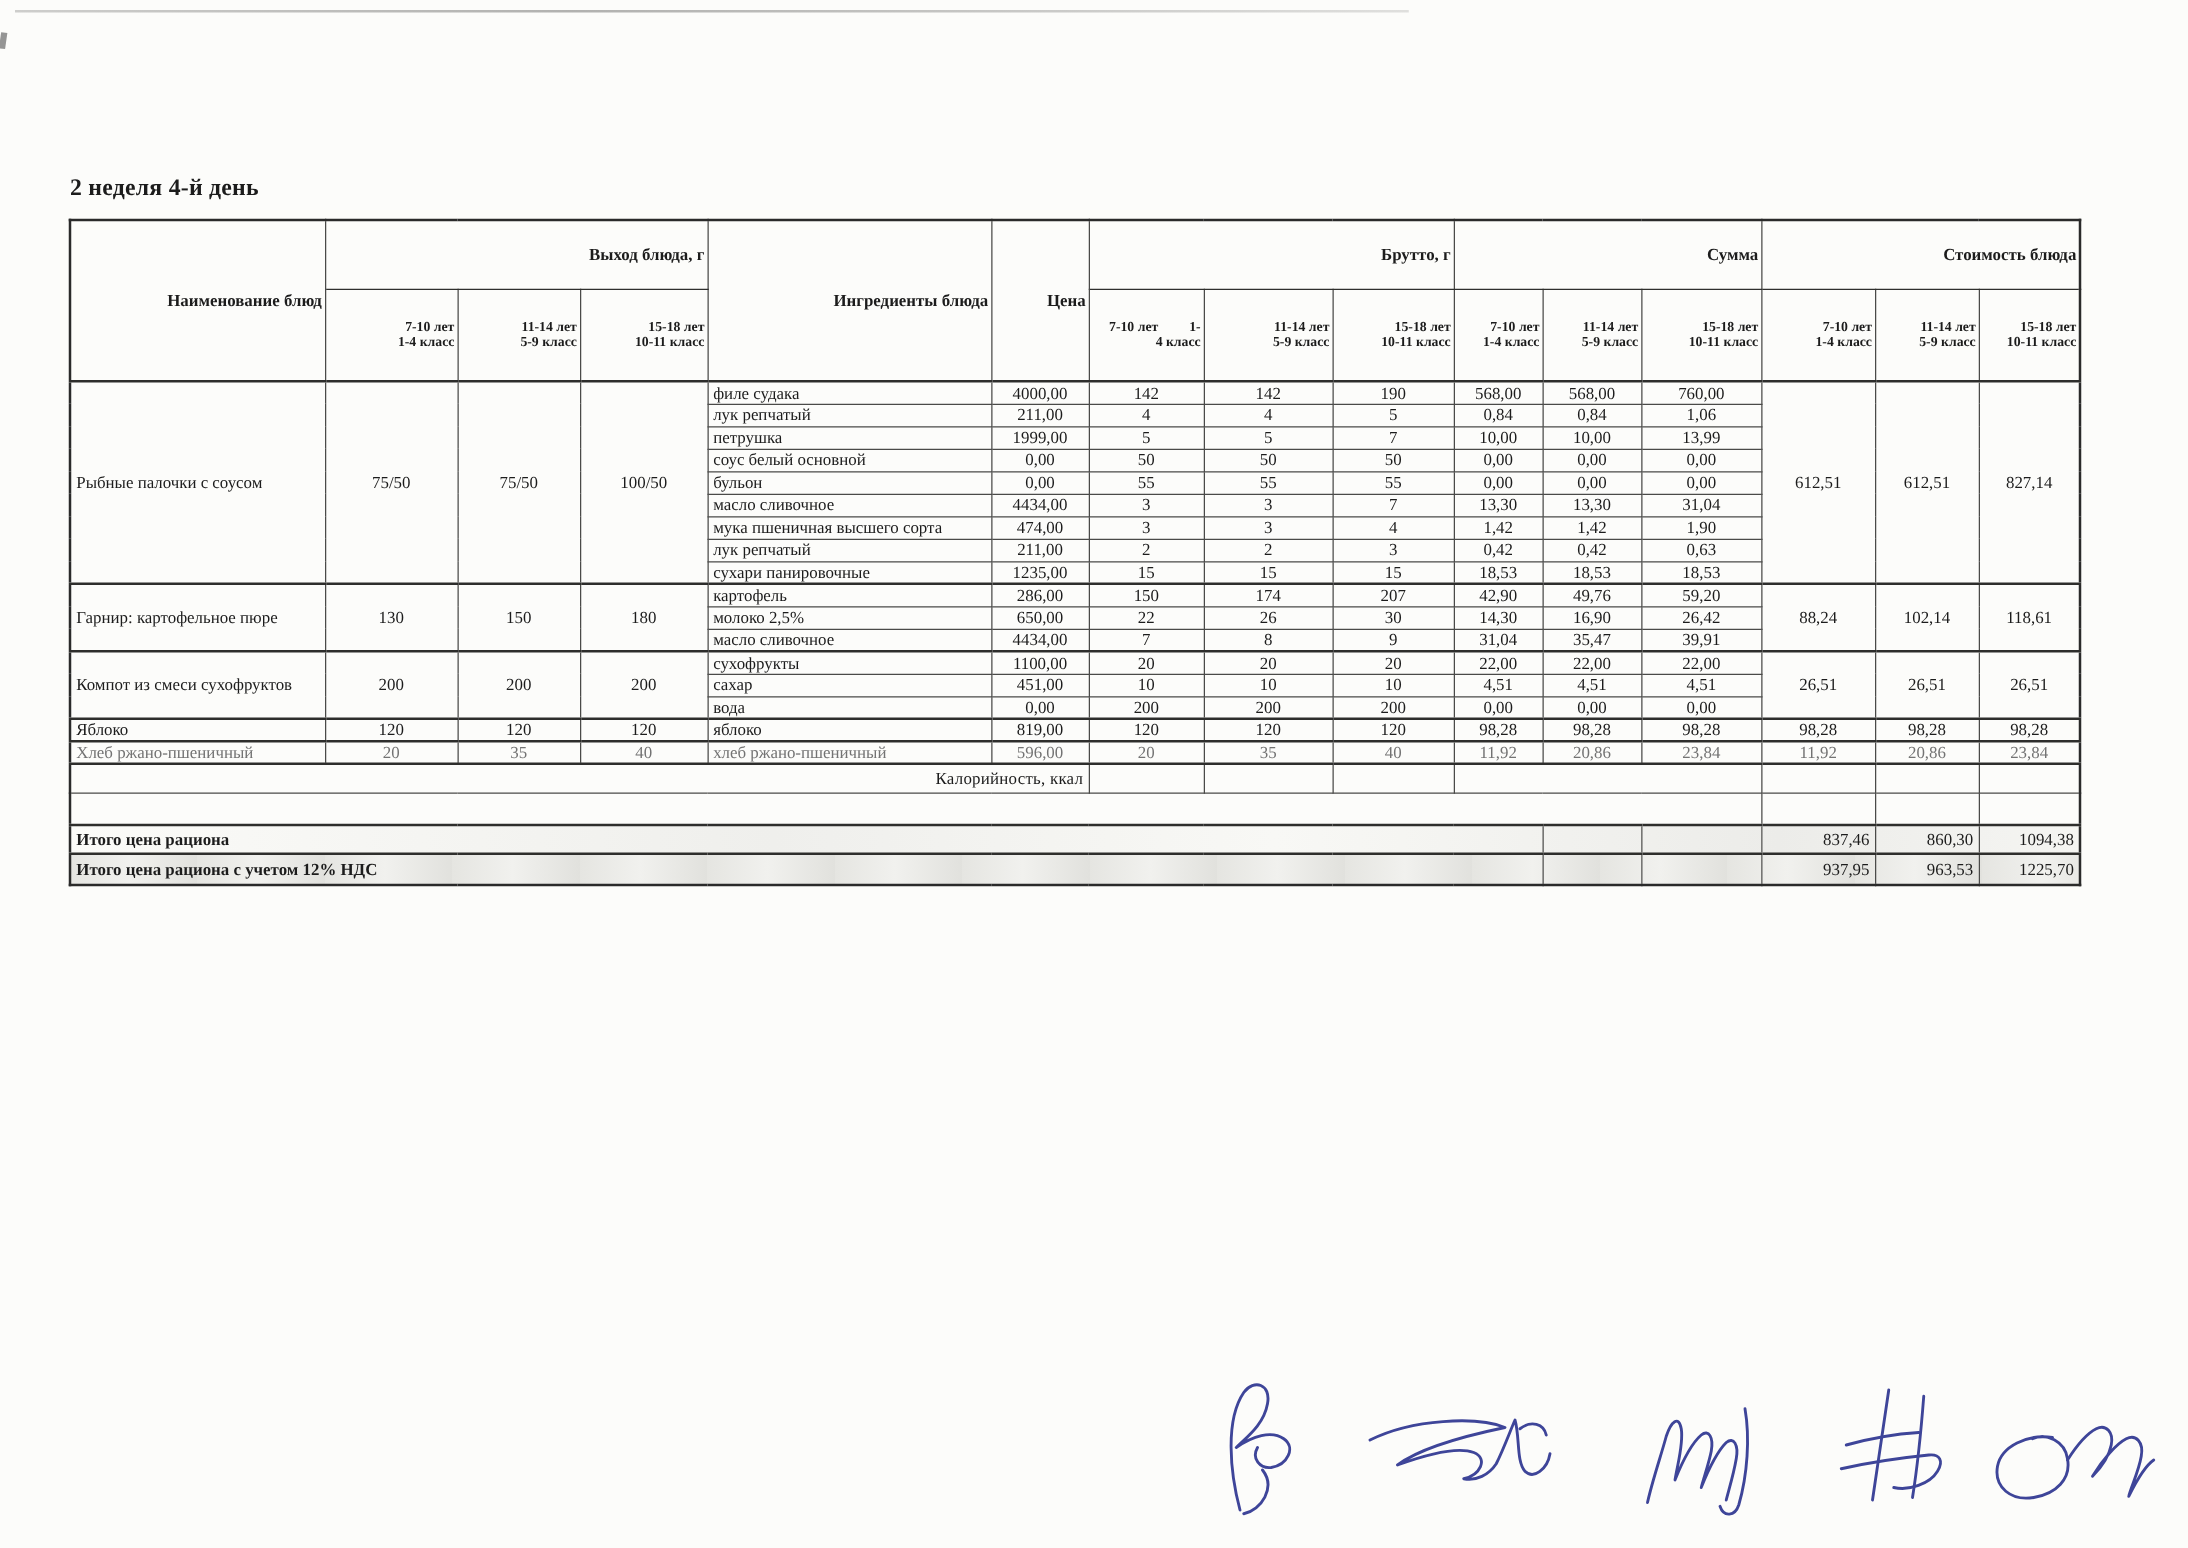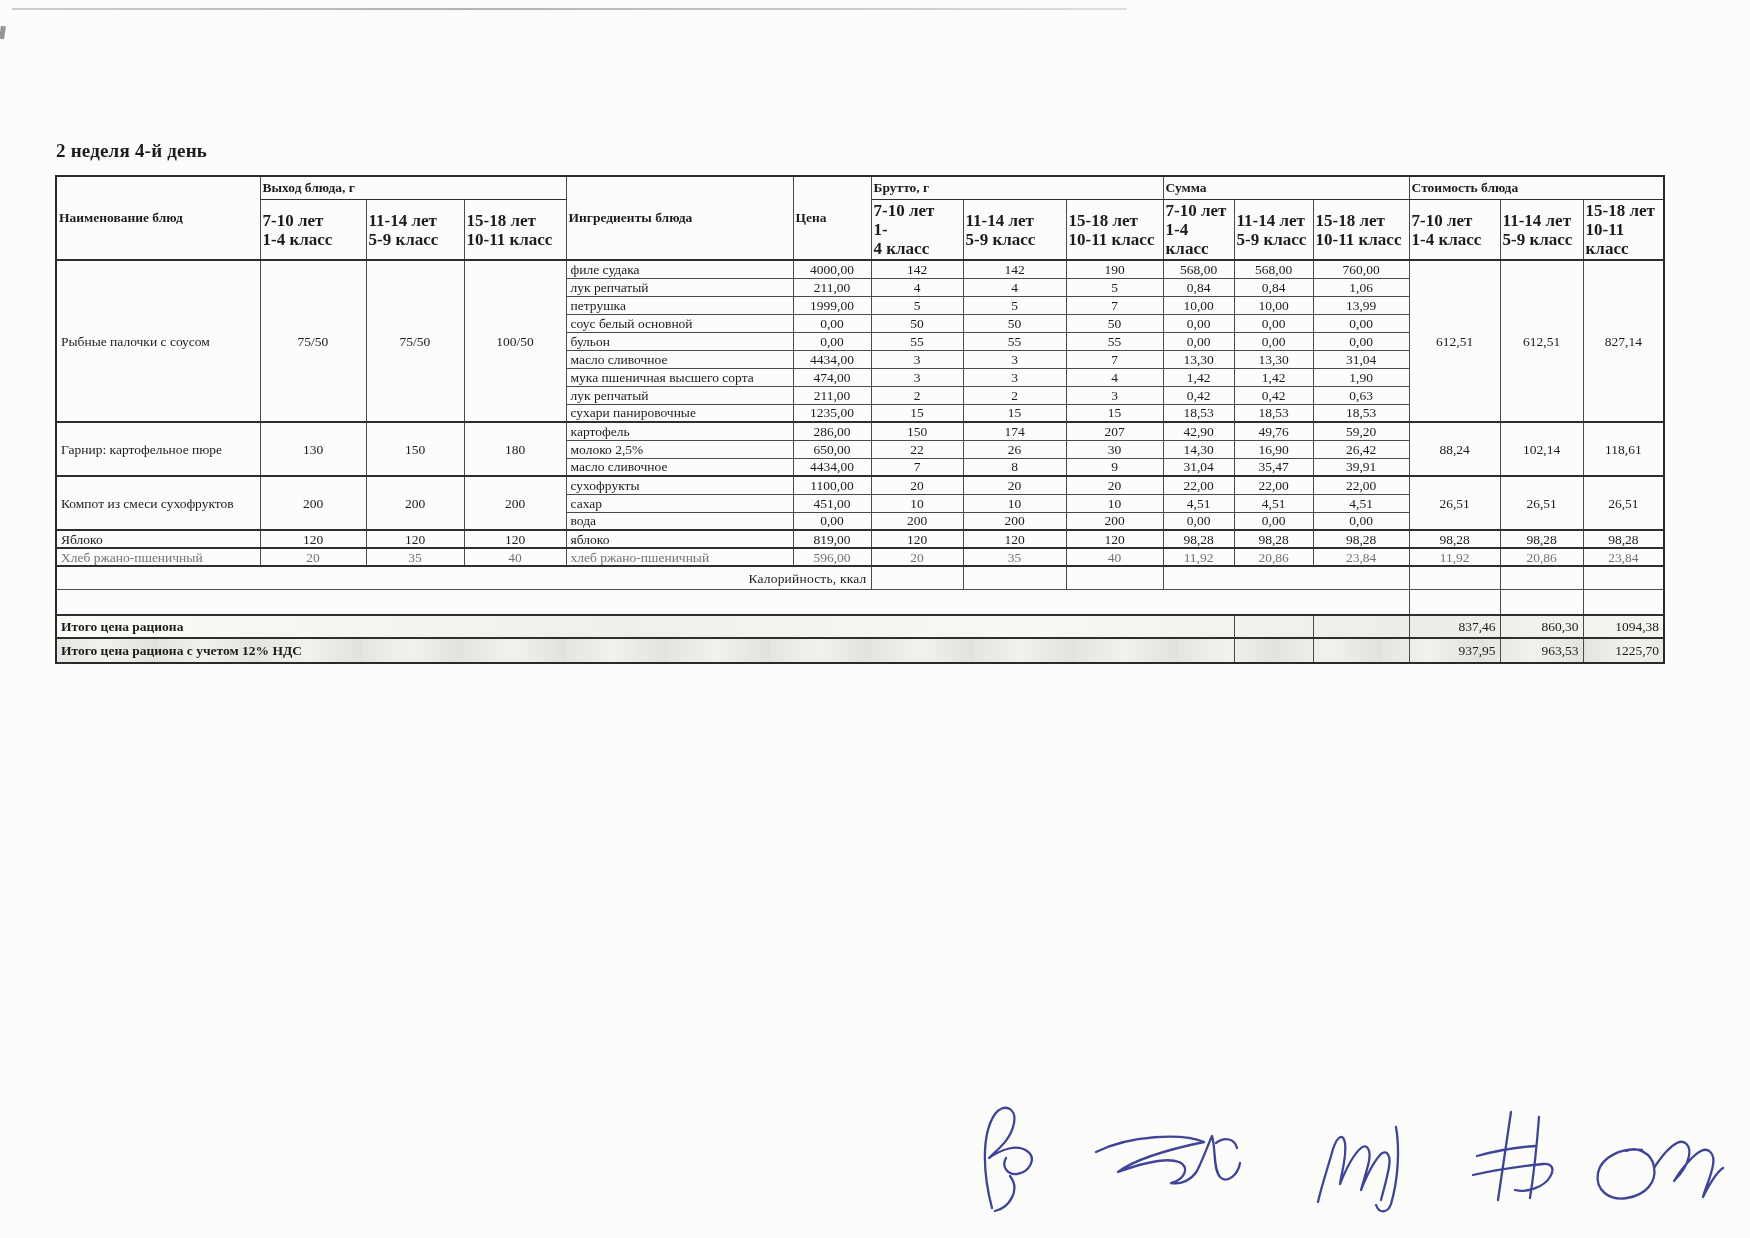--- a/index.html
+++ b/index.html
@@ -31,25 +31,25 @@
   }
   .menu th, .menu td {
     border:1px solid #4a4a48;
     padding:0 4px;
     font-size:13.5px;
     line-height:1.12;
     overflow:hidden;
     vertical-align:middle;
   }
   .menu thead th {
-    font-weight:bold; text-align:left; padding:1px 2px;
+    font-weight:bold; text-align:right; padding:17px 2px;
     border-bottom-color:#2f2f2d;
   }
   .menu thead tr.h1 th { height:20px; font-size:13.5px; }
-  .menu thead tr.h2 th { height:38px; font-size:17px; white-space:pre-wrap; }
+  .menu thead tr.h2 th { height:38px; font-size:11px; white-space:pre-wrap; }
   #dish-body tr { height:18px; }
   #dish-body tr.sec td { border-top:2px solid #2e2e2c; }
   .c-name { text-align:left; }
   .c-ing  { text-align:left; }
   .c-num  { text-align:center; }
   .top    { vertical-align:top; padding-top:1px;margin-top:44px; }
   tr.faded td { color:#737373; }
   .cal-row td { height:22px; border-top:2px solid #2e2e2c; }
   .cal-label { font-weight:normal; text-align:right; font-size:14px; letter-spacing:.2px; }
   .spacer-row td { height:24px; }

